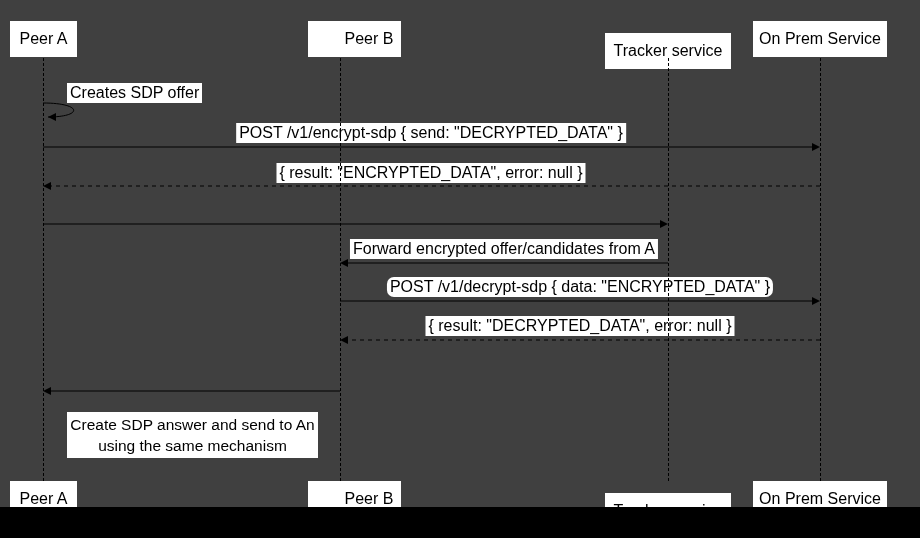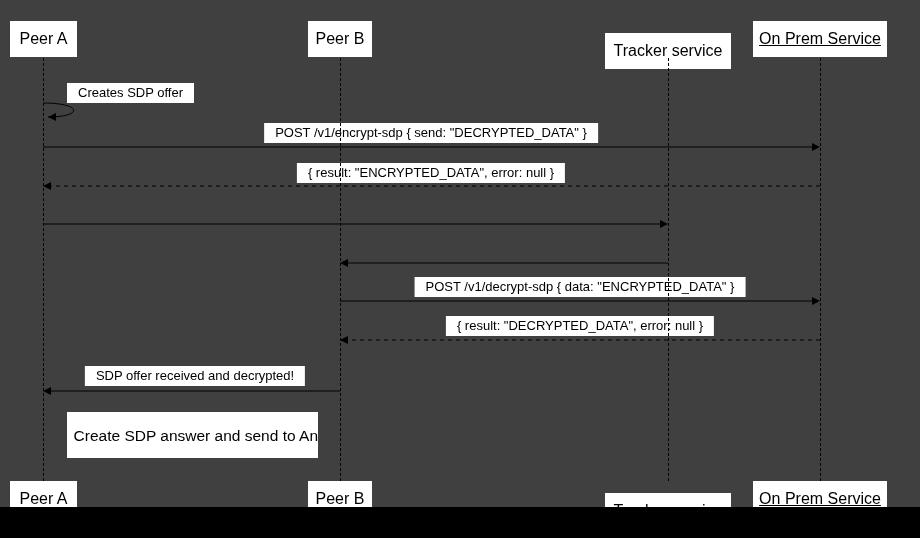--- a/index.html
+++ b/index.html
@@ -34,61 +34,60 @@
     font-size: 16px;
     display: flex;
     align-items: center;
     justify-content: center;
     z-index: 3;
     white-space: nowrap;
   }
   .actor.row-top { top: 21px; }
   .actor.row-bottom { top: 481px; }
   .actor.a-0 { left: 10px;  width: 67px;  }
-  .actor.a-1 { left: 308px; width: 64px;  }
+  .actor.a-1 { left: 308px; width: 64px; padding-left: 29px;  }
   .actor.a-2 { left: 605px; width: 126px; margin-top: 12px; }
-  .actor.a-3 { left: 753px; width: 134px; text-decoration: underline; }
+  .actor.a-3 { left: 753px; width: 134px; }
 
   .msg {
     position: absolute;
     background: #ffffff;
     color: #000000;
-    font-size: 13px;
+    font-size: 16px;
     line-height: 20px;
-    padding: 0 11px;
+    padding: 0 3px;
     white-space: nowrap;
     z-index: 2;
     transform: translateX(-50%);
   }
   .msg.self { transform: none; }
   #msg-0 { left: 67px;  top: 83px;  }
   #msg-1 { left: 431px; top: 123px; }
   #msg-2 { left: 431px; top: 163px; }
   #msg-3 { left: 355px; top: 200px; }
   #msg-4 { left: 504px; top: 239px; }
-  #msg-5 { left: 580px; top: 277px; }
+  #msg-5 { left: 580px; top: 277px; border-radius: 7px; }
   #msg-6 { left: 580px; top: 316px; }
   #msg-7 { left: 195px; top: 366px; }
 
   .note {
     position: absolute;
     left: 67px;
     top: 412px;
     width: 251px;
     height: 46px;
     background: #ffffff;
     color: #000000;
     font-size: 15.5px;
     line-height: 21px;
     text-align: center;
     display: flex;
     flex-direction: column;
     justify-content: center;
     z-index: 2;
-    align-items: flex-end;
   }
 </style>
 </head>
 <body>
 
 <div class="stage">
 
   <svg class="arrows-layer" width="920" height="538">
     <g stroke="#000000" stroke-width="1" fill="none">
       <path d="M43 103 C 83 103, 83 117, 48 117"></path>
@@ -118,26 +117,27 @@
   <div class="lifeline l-3"></div>
 
   <div class="actor row-top a-0">Peer A</div>
   <div class="actor row-top a-1">Peer B</div>
   <div class="actor row-top a-2">Tracker service</div>
   <div class="actor row-top a-3">On Prem Service</div>
 
   <div class="msg self" id="msg-0">Creates SDP offer</div>
   <div class="msg" id="msg-1">POST /v1/encrypt-sdp { send: "DECRYPTED_DATA" }</div>
   <div class="msg" id="msg-2">{ result: "ENCRYPTED_DATA", error: null }</div>
+  <div class="msg" id="msg-4">Forward encrypted offer/candidates from A</div>
   <div class="msg" id="msg-5">POST /v1/decrypt-sdp { data: "ENCRYPTED_DATA" }</div>
   <div class="msg" id="msg-6">{ result: "DECRYPTED_DATA", error: null }</div>
-  <div class="msg" id="msg-7">SDP offer received and decrypted!</div>
 
   <div class="note">
     <div>Create SDP answer and send to An</div>
+    <div>using the same mechanism</div>
   </div>
 
   <div class="actor row-bottom a-0">Peer A</div>
   <div class="actor row-bottom a-1">Peer B</div>
   <div class="actor row-bottom a-2">Tracker service</div>
   <div class="actor row-bottom a-3">On Prem Service</div>
 
 </div>
 
 </body></html>

